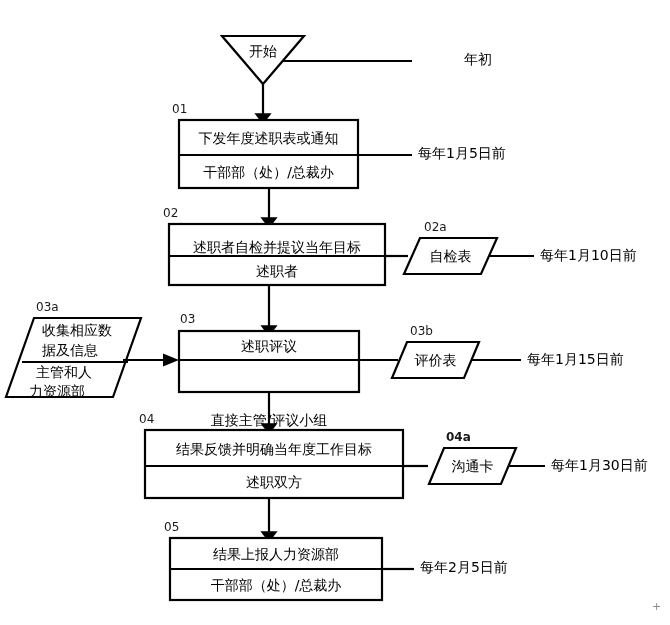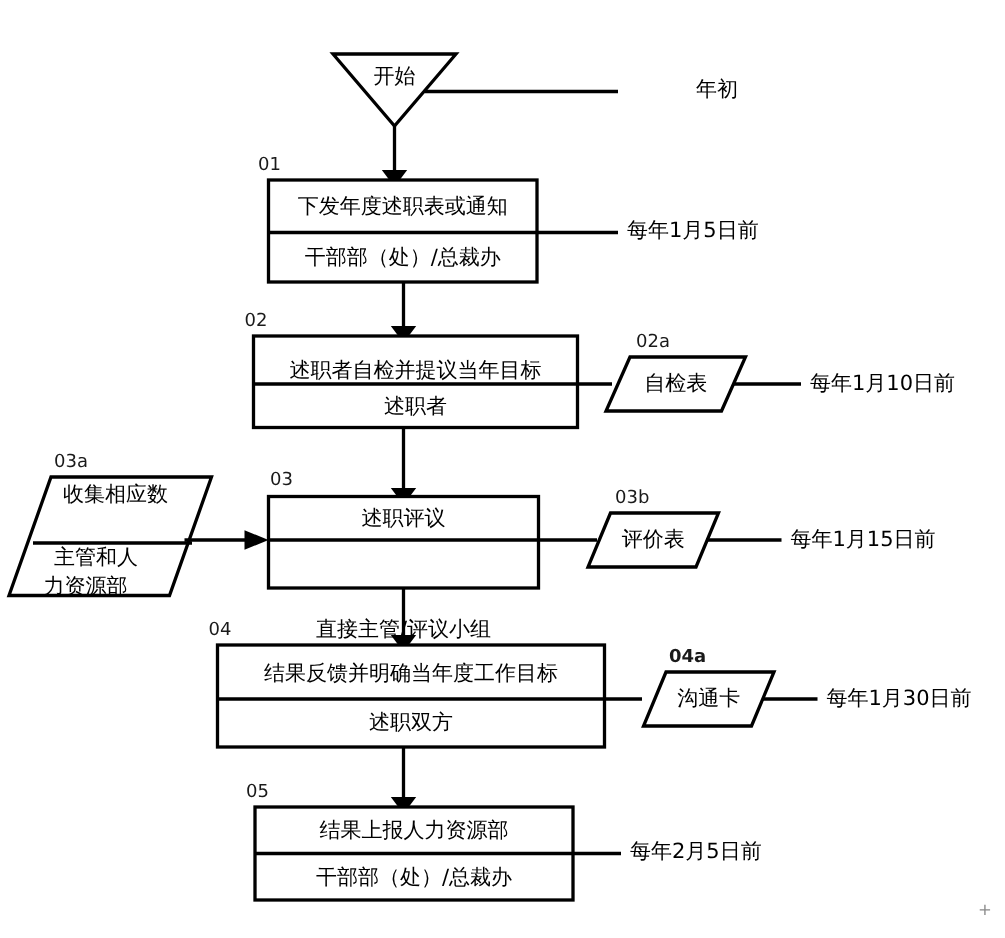--- a/index.html
+++ b/index.html
@@ -141,20 +141,21 @@
 
   <div class="step-id" style="left:163px; top:206px;">02</div>
   <div class="node-label ctr" style="left:169px; top:226px; width:216px; height:42px;">述职者自检并提议当年目标</div>
   <div class="node-label ctr" style="left:169px; top:257px; width:216px; height:28px;">述职者</div>
   <div class="step-id" style="left:424px; top:220px;">02a</div>
   <div class="para-label ctr" style="left:404px; top:243px; width:93px; height:26px;">自检表</div>
   <div class="annot" style="left:540px; top:247px;">每年1月10日前</div>
 
   <div class="step-id" style="left:36px; top:300px;">03a</div>
   <div class="para-label" style="left:22px; top:322px; width:110px;">收集相应数</div>
+  <div class="para-label" style="left:15px; top:342px; width:110px;">据及信息</div>
   <div class="para-label" style="left:9px; top:364px; width:110px;">主管和人</div>
   <div class="para-label" style="left:2px; top:383px; width:110px;">力资源部</div>
 
   <div class="step-id" style="left:180px; top:312px;">03</div>
   <div class="node-label ctr" style="left:179px; top:333px; width:180px; height:27px;">述职评议</div>
   <div class="node-label ctr" style="left:179px; top:361px; width:180px; height:31px;margin-top:44px;">直接主管/评议小组</div>
   <div class="step-id" style="left:410px; top:324px;">03b</div>
   <div class="para-label ctr" style="left:392px; top:347px; width:87px; height:26px;">评价表</div>
   <div class="annot" style="left:527px; top:351px;">每年1月15日前</div>
 

